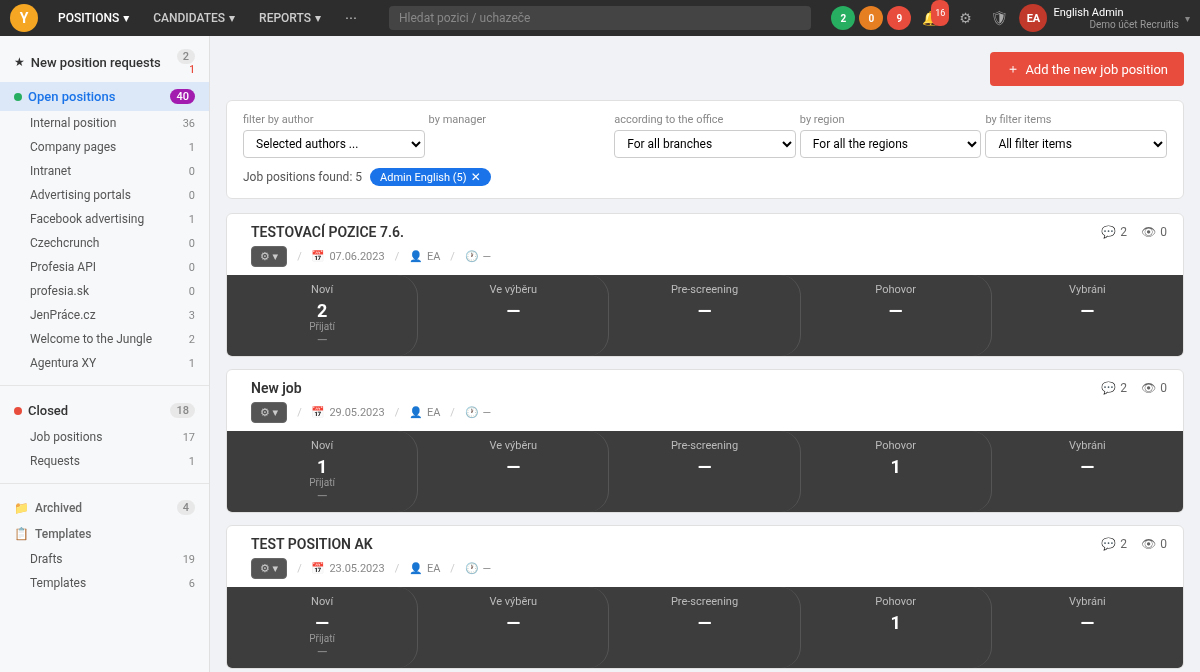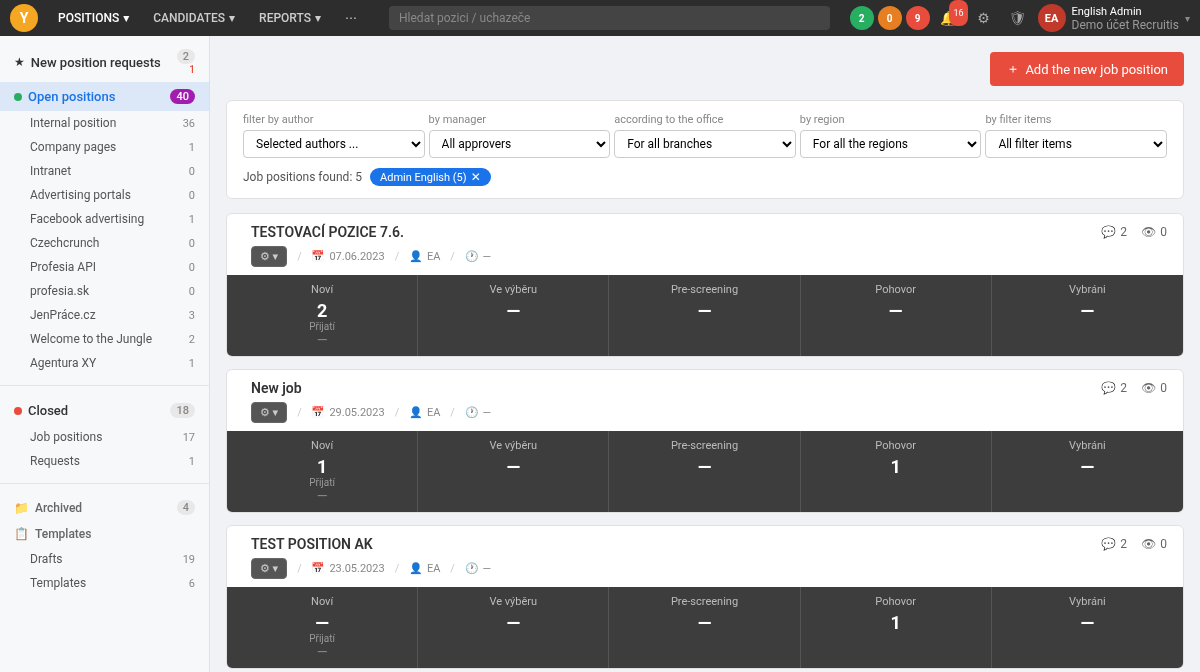--- a/index.html
+++ b/index.html
@@ -237,20 +237,21 @@
     
     .pipeline-row {
       display: grid;
       grid-template-columns: repeat(5, 1fr);
       background: #3d3d3d;
     }
     .pipeline-stage {
       padding: 8px 12px;
       text-align: center;
       border-right: 1px solid #555;
+      border-radius: 21px;
     }
     .pipeline-stage:last-child { border-right: none; }
     .pipeline-stage-name {
       font-size: 11px; color: #bbb; margin-bottom: 4px;
     }
     .pipeline-stage-count {
       font-size: 18px; font-weight: bold; color: white;
     }
     .pipeline-stage-sub {
       font-size: 10px; color: #999;
@@ -308,21 +309,21 @@
       <span style="position:absolute;top:-4px;right:-4px;background:#e74c3c;color:white;border-radius:8px;padding:8px 4px;font-size:9px;">16</span>
     </div>
     <div class="nav-icon-btn">⚙</div>
     <div class="nav-icon-btn">🛡</div>
     <div class="nav-avatar">
       <div class="avatar-circle">
         <span>EA</span>
       </div>
       <div>
         <div style="font-size:11px;color:white;">English Admin</div>
-        <div style="font-size:12px;color:#999;">Demo účet Recruitis</div>
+        <div style="font-size:10px;color:#999;margin-left:36px;">Demo účet Recruitis</div>
       </div>
       <span style="color:#888;font-size:10px;">▾</span>
     </div>
   </div>
 </nav>
 
 <div class="layout">
 
   <aside class="sidebar">
     <div class="sidebar-section">
@@ -456,23 +457,20 @@
     <div class="filter-bar">
       <div class="filter-row">
         <div class="filter-group">
           <div class="filter-label">filter by author</div>
           <select class="filter-select">
             <option>Selected authors ...</option>
           </select>
         </div>
         <div class="filter-group">
           <div class="filter-label">by manager</div>
-          <select class="filter-select">
-            <option>All approvers</option>
-          </select>
         </div>
         <div class="filter-group">
           <div class="filter-label">according to the office</div>
           <select class="filter-select">
             <option>For all branches</option>
           </select>
         </div>
         <div class="filter-group">
           <div class="filter-label">by region</div>
           <select class="filter-select">

